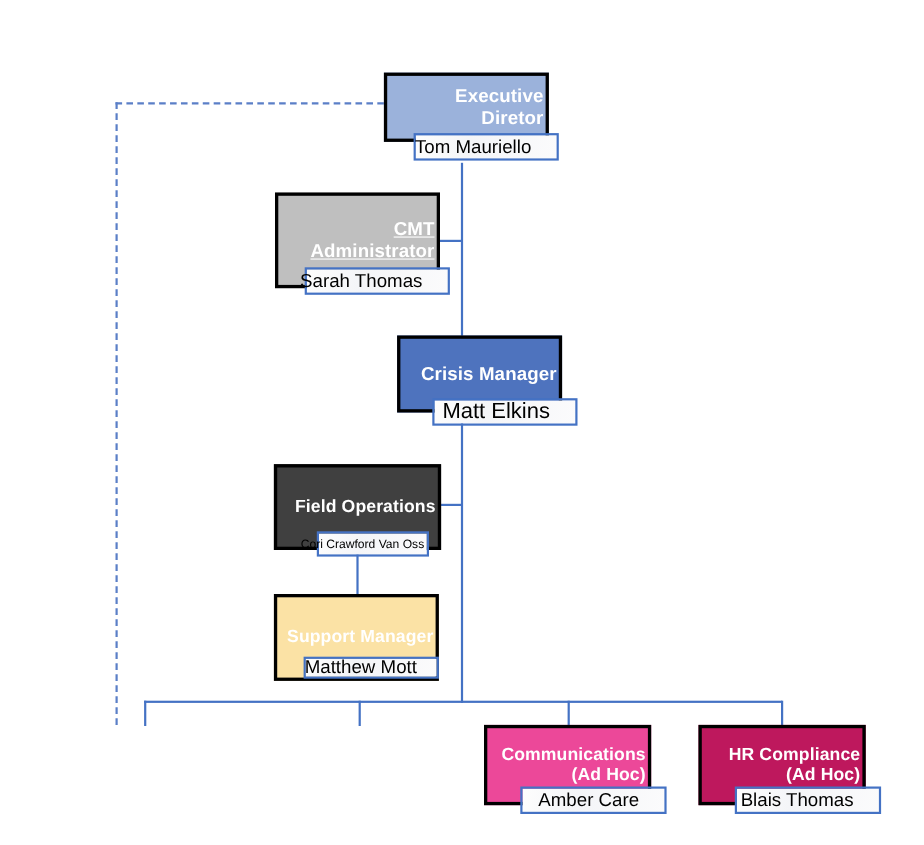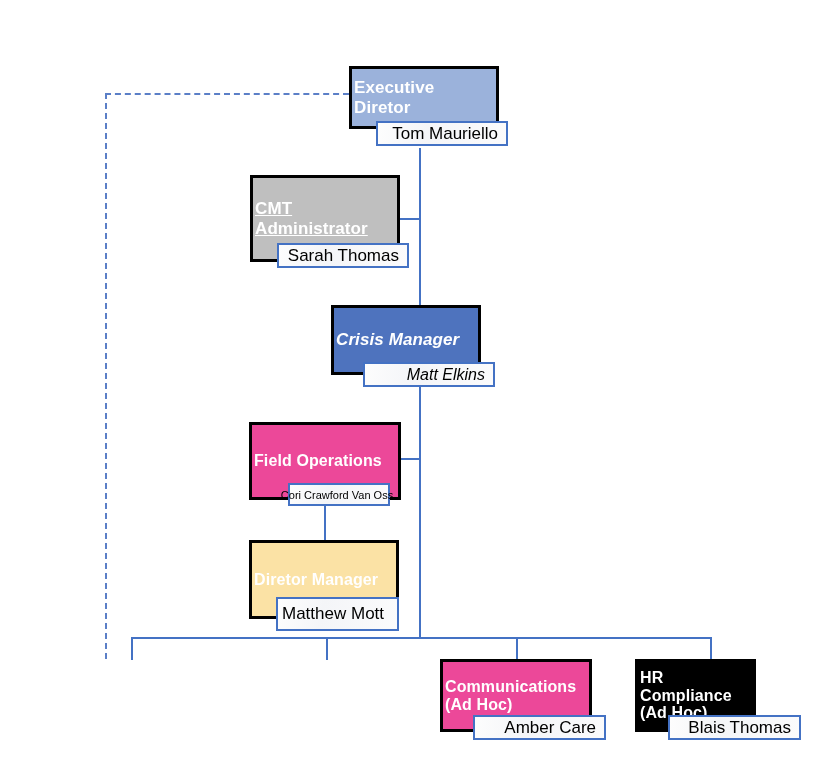--- a/index.html
+++ b/index.html
@@ -24,37 +24,37 @@
   }
 
   
   .node{position:absolute;}
 
   .box{
     position:absolute;left:0;top:0;
     box-sizing:border-box;
     border:3px solid #000000;
     display:flex;align-items:center;justify-content:center;
-    text-align:left;
+    text-align:right;
     color:#ffffff;
     font-weight:bold;
     line-height:1.12;
     letter-spacing:.1px;
     padding:0 2px;
   }
   .box span{display:block;width:112%;}
 
   .plate{
     position:absolute;
     box-sizing:border-box;
     border:2px solid #4472C4;
     background:linear-gradient(100deg,#fdfdfd 0%,#f4f5f8 38%,#fbfbfc 100%);
     color:#000000;
     display:flex;align-items:center;justify-content:flex-end;
-    padding:0 8px 0 4px;
+    padding:0 23px 0 4px;
     white-space:nowrap;
     font-weight:normal;
   }
 
   
 </style>
 </head>
 <body>
 
 <div id="chart">
@@ -90,60 +90,60 @@
 
   <div class="node" style="left:250px;top:175px;width:150px;height:85px;">
     <div class="box" style="width:150px;height:87px;background:#BFBFBF;font-size:17px;text-decoration:underline;">
       <span>CMT Administrator</span>
     </div>
     <div class="plate" style="left:27px;top:68px;width:132px;height:25px;font-size:17px;">
       <span>Sarah Thomas</span>
     </div>
   </div>
 
-  <div class="node" style="left:331px;top:305px;width:172px;height:82px;font-style:italic;">
+  <div class="node" style="left:361px;top:305px;width:172px;height:82px;">
     <div class="box" style="width:150px;height:70px;background:#4E73BE;font-size:17px;">
       <span>Crisis Manager</span>
     </div>
-    <div class="plate" style="left:32px;top:57px;width:132px;height:25px;font-size:16px;">
+    <div class="plate" style="left:32px;top:57px;width:132px;height:25px;font-size:20px;">
       <span>Matt Elkins</span>
     </div>
   </div>
 
   <div class="node" style="left:249px;top:422px;width:152px;height:84px;">
-    <div class="box" style="width:152px;height:78px;background:#ec4899;font-size:16px;">
+    <div class="box" style="width:152px;height:78px;background:#404040;font-size:16px;">
       <span>Field Operations</span>
     </div>
     <div class="plate" style="left:39px;top:61px;width:102px;height:23px;font-size:11px;justify-content:center;">
       <span>Cori Crawford Van Oss</span>
     </div>
   </div>
 
   <div class="node" style="left:249px;top:540px;width:150px;height:84px;">
     <div class="box" style="width:150px;height:79px;background:#FBE2A5;font-size:16px;">
-      <span>Diretor Manager</span>
+      <span>Support Manager</span>
     </div>
-    <div class="plate" style="left:27px;top:57px;width:123px;height:34px;font-size:17px;justify-content:flex-start;">
+    <div class="plate" style="left:27px;top:57px;width:123px;height:20px;font-size:17px;justify-content:center;">
       <span>Matthew Mott</span>
     </div>
   </div>
 
 
 
   <div class="node" style="left:440px;top:659px;width:152px;height:81px;">
     <div class="box" style="width:152px;height:73px;background:#ec4899;font-size:16px;">
       <span>Communications (Ad Hoc)</span>
     </div>
     <div class="plate" style="left:33px;top:56px;width:133px;height:25px;font-size:17px;">
       <span>Amber Care</span>
     </div>
   </div>
 
   <div class="node" style="left:635px;top:659px;width:152px;height:81px;">
-    <div class="box" style="width:121px;height:73px;background:#000000;font-size:16px;">
+    <div class="box" style="width:152px;height:73px;background:#be185d;font-size:16px;">
       <span>HR Compliance (Ad Hoc)</span>
     </div>
     <div class="plate" style="left:33px;top:56px;width:133px;height:25px;font-size:17px;">
       <span>Blais Thomas</span>
     </div>
   </div>
 
 </div>
 
 </body></html>

